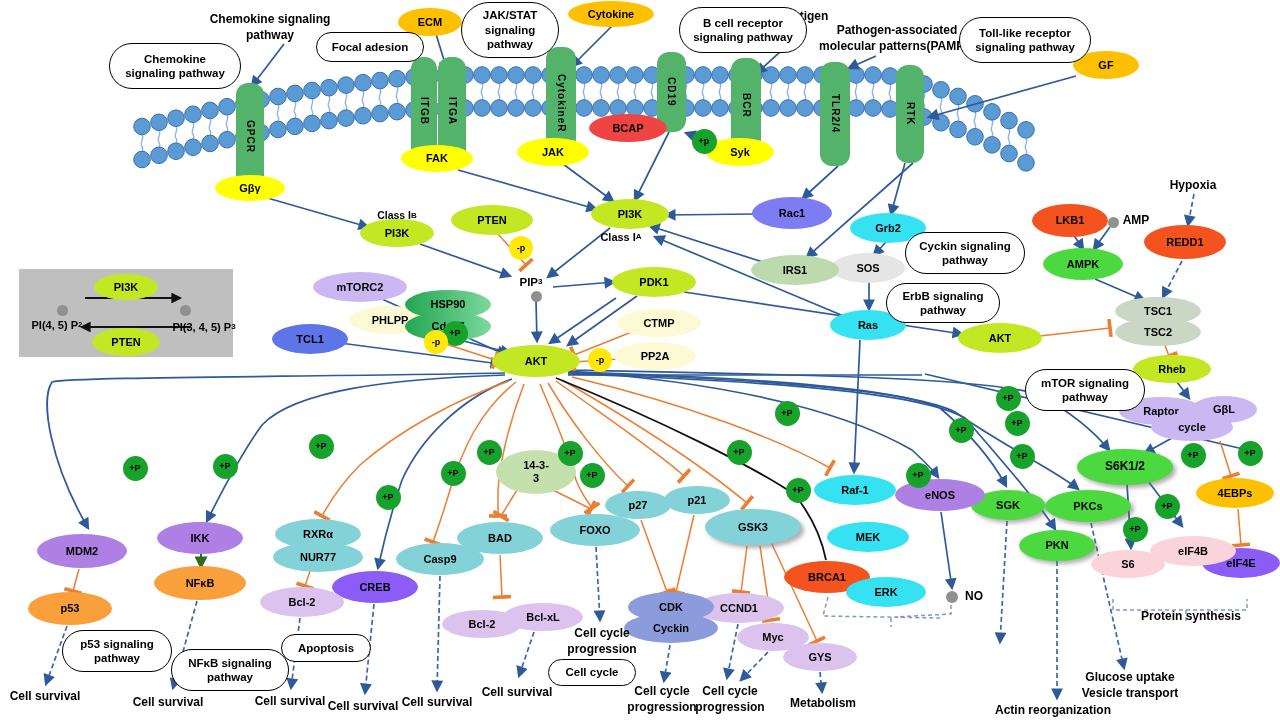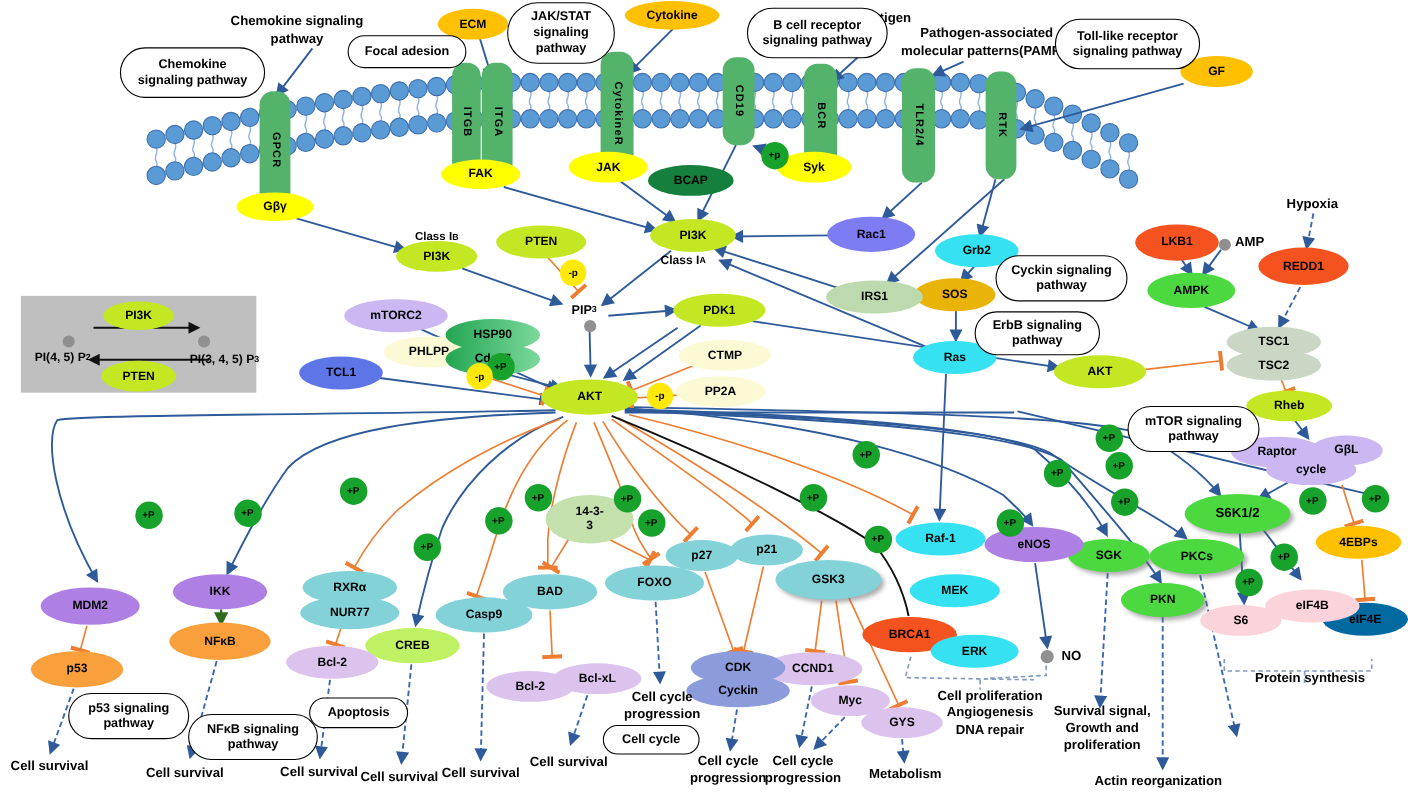--- a/index.html
+++ b/index.html
@@ -316,62 +316,62 @@
     <div class="node receptor" style="left: 411px; top: 57px; width: 26px; height: 108px;"><span class="vtext">ITGB</span></div>
     <div class="node receptor" style="left: 438px; top: 57px; width: 28px; height: 108px;"><span class="vtext">ITGA</span></div>
     <div class="node receptor" style="left: 546px; top: 46.5px; width: 30px; height: 113px;"><span class="vtext">CytokineR</span></div>
     <div class="node receptor" style="left: 656.5px; top: 52px; width: 29px; height: 80px;"><span class="vtext">CD19</span></div>
     <div class="node receptor" style="left: 731px; top: 57.5px; width: 30px; height: 95px;"><span class="vtext">BCR</span></div>
     <div class="node receptor" style="left: 820px; top: 62px; width: 30px; height: 104px;"><span class="vtext">TLR2/4</span></div>
     <div class="node receptor" style="left: 896px; top: 65px; width: 28px; height: 98px;"><span class="vtext">RTK</span></div>
     <div class="node ellipse" style="left: 215px; top: 175px; width: 70px; height: 26px; background: rgb(255, 255, 0);"><span>Gβγ</span></div>
     <div class="node ellipse" style="left: 401px; top: 145px; width: 72px; height: 27px; background: rgb(255, 255, 0);"><span>FAK</span></div>
     <div class="node ellipse" style="left: 517px; top: 138px; width: 72px; height: 28px; background: rgb(255, 255, 0);"><span>JAK</span></div>
-    <div class="node ellipse" style="left: 589px; top: 114px; width: 78px; height: 28px; background: #15803d; margin-top: 36px;"><span>BCAP</span></div>
+    <div class="node ellipse" style="left: 589px; top: 114px; width: 78px; height: 28px; background: #ef4444;"><span>BCAP</span></div>
     <div class="node ellipse" style="left: 706px; top: 138px; width: 68px; height: 28px; background: rgb(255, 255, 0);"><span>Syk</span></div>
     <div class="node ellipse" style="left: 398px; top: 8px; width: 64px; height: 28px; background: rgb(255, 192, 0);"><span>ECM</span></div>
     <div class="node ellipse" style="left: 568px; top: 1px; width: 86px; height: 26px; background: rgb(255, 192, 0);"><span>Cytokine</span></div>
     <div class="node ellipse" style="left: 1073px; top: 51px; width: 66px; height: 28px; background: rgb(255, 192, 0);"><span>GF</span></div>
     <div class="node ellipse" style="left: 1196px; top: 478px; width: 78px; height: 30px; background: rgb(255, 192, 0);"><span>4EBPs</span></div>
-    <div class="node ellipse" style="left: 1202px; top: 548px; width: 78px; height: 30px; background: #0369a1;"><span>eIF4E</span></div>
+    <div class="node ellipse" style="left: 1202px; top: 548px; width: 78px; height: 30px; background: #8b5cf6;"><span>eIF4E</span></div>
     <div class="node ellipse" style="left: 1032px; top: 203.5px; width: 76px; height: 33px; background: rgb(244, 82, 30);"><span>LKB1</span></div>
     <div class="node ellipse" style="left: 1144px; top: 225px; width: 82px; height: 34px; background: rgb(244, 82, 30);"><span>REDD1</span></div>
     <div class="node ellipse" style="left: 784px; top: 561px; width: 86px; height: 32px; background: rgb(244, 82, 30);"><span>BRCA1</span></div>
     <div class="node ellipse" style="left: 360px; top: 219px; width: 74px; height: 28px; background: rgb(196, 231, 35);"><span>PI3K</span></div>
     <div class="node ellipse" style="left: 591px; top: 199px; width: 78px; height: 30px; background: rgb(196, 231, 35);"><span>PI3K</span></div>
     <div class="node ellipse" style="left: 451px; top: 205px; width: 82px; height: 30px; background: rgb(196, 231, 35);"><span>PTEN</span></div>
     <div class="node ellipse" style="left: 612px; top: 267px; width: 84px; height: 30px; background: rgb(196, 231, 35);"><span>PDK1</span></div>
     <div class="node ellipse" style="left: 492px; top: 345px; width: 88px; height: 32px; background: rgb(196, 231, 35);"><span>AKT</span></div>
     <div class="node ellipse" style="left: 958px; top: 323px; width: 84px; height: 30px; background: rgb(196, 231, 35);"><span>AKT</span></div>
     <div class="node ellipse" style="left: 1133px; top: 355px; width: 78px; height: 28px; background: rgb(196, 231, 35);"><span>Rheb</span></div>
     <div class="node ellipse" style="left: 94px; top: 274px; width: 64px; height: 26px; background: rgb(196, 231, 35);"><span>PI3K</span></div>
     <div class="node ellipse" style="left: 92px; top: 328px; width: 68px; height: 28px; background: rgb(196, 231, 35);"><span>PTEN</span></div>
     <div class="node ellipse" style="left: 1043px; top: 248px; width: 80px; height: 32px; background: rgb(76, 217, 63);"><span>AMPK</span></div>
     <div class="node ellipse shadow" style="left: 1077px; top: 449px; width: 96px; height: 36px; background: rgb(76, 217, 63); font-size: 12px;"><span>S6K1/2</span></div>
     <div class="node ellipse shadow" style="left: 971px; top: 490px; width: 74px; height: 30px; background: rgb(76, 217, 63);"><span>SGK</span></div>
     <div class="node ellipse shadow" style="left: 1045px; top: 490px; width: 86px; height: 32px; background: rgb(76, 217, 63);"><span>PKCs</span></div>
     <div class="node ellipse shadow" style="left: 1019px; top: 529.5px; width: 76px; height: 31px; background: rgb(76, 217, 63);"><span>PKN</span></div>
     <div class="node ellipse" style="left: 850px; top: 213px; width: 76px; height: 30px; background: rgb(54, 226, 242);"><span>Grb2</span></div>
-    <div class="node ellipse" style="left: 831px; top: 253px; width: 74px; height: 30px; background: #eab308;"><span>SOS</span></div>
+    <div class="node ellipse" style="left: 831px; top: 253px; width: 74px; height: 30px; background: #e5e5e5;"><span>SOS</span></div>
     <div class="node ellipse" style="left: 830px; top: 310px; width: 76px; height: 30px; background: rgb(54, 226, 242);"><span>Ras</span></div>
     <div class="node ellipse" style="left: 814px; top: 475px; width: 82px; height: 30px; background: rgb(54, 226, 242);"><span>Raf-1</span></div>
     <div class="node ellipse" style="left: 827px; top: 522px; width: 82px; height: 30px; background: rgb(54, 226, 242);"><span>MEK</span></div>
     <div class="node ellipse" style="left: 846px; top: 577px; width: 80px; height: 30px; background: rgb(54, 226, 242); justify-content: center;"><span>ERK</span></div>
     <div class="node ellipse" style="left: 275px; top: 519px; width: 86px; height: 30px; background: rgb(130, 210, 216);"><span>RXRα</span></div>
     <div class="node ellipse" style="left: 273px; top: 542px; width: 90px; height: 30px; background: rgb(130, 210, 216);"><span>NUR77</span></div>
     <div class="node ellipse" style="left: 396px; top: 543px; width: 88px; height: 32px; background: rgb(130, 210, 216);"><span>Casp9</span></div>
     <div class="node ellipse" style="left: 457px; top: 522px; width: 86px; height: 32px; background: rgb(130, 210, 216);"><span>BAD</span></div>
     <div class="node ellipse" style="left: 550px; top: 514px; width: 90px; height: 32px; background: rgb(130, 210, 216);"><span>FOXO</span></div>
     <div class="node ellipse" style="left: 605px; top: 491px; width: 66px; height: 28px; background: rgb(130, 210, 216);"><span>p27</span></div>
     <div class="node ellipse" style="left: 664px; top: 486px; width: 66px; height: 28px; background: rgb(130, 210, 216);"><span>p21</span></div>
     <div class="node ellipse shadow" style="left: 705px; top: 509px; width: 96px; height: 36px; background: rgb(130, 210, 216);"><span>GSK3</span></div>
     <div class="node ellipse" style="left: 37px; top: 534px; width: 90px; height: 34px; background: rgb(174, 128, 227);"><span>MDM2</span></div>
     <div class="node ellipse" style="left: 157px; top: 522px; width: 86px; height: 32px; background: rgb(174, 128, 227);"><span>IKK</span></div>
     <div class="node ellipse" style="left: 895px; top: 479px; width: 90px; height: 32px; background: rgb(174, 128, 227);"><span>eNOS</span></div>
-    <div class="node ellipse" style="left: 332px; top: 571px; width: 86px; height: 32px; background: #bef264;"><span>CREB</span></div>
+    <div class="node ellipse" style="left: 332px; top: 571px; width: 86px; height: 32px; background: #8b5cf6;"><span>CREB</span></div>
     <div class="node ellipse" style="left: 28px; top: 591.5px; width: 84px; height: 33px; background: rgb(249, 160, 60);"><span>p53</span></div>
     <div class="node ellipse" style="left: 154px; top: 566px; width: 92px; height: 34px; background: rgb(249, 160, 60);"><span>NFκB</span></div>
     <div class="node ellipse" style="left: 260px; top: 587px; width: 84px; height: 30px; background: rgb(220, 195, 238);"><span>Bcl-2</span></div>
     <div class="node ellipse" style="left: 503px; top: 603px; width: 80px; height: 28px; background: rgb(220, 195, 238);"><span>Bcl-xL</span></div>
     <div class="node ellipse" style="left: 442px; top: 610px; width: 80px; height: 28px; background: rgb(220, 195, 238);"><span>Bcl-2</span></div>
     <div class="node ellipse" style="left: 694px; top: 593px; width: 90px; height: 30px; background: rgb(220, 195, 238);"><span>CCND1</span></div>
     <div class="node ellipse" style="left: 737px; top: 623px; width: 72px; height: 28px; background: rgb(220, 195, 238);"><span>Myc</span></div>
     <div class="node ellipse" style="left: 783px; top: 643px; width: 74px; height: 28px; background: rgb(220, 195, 238);"><span>GYS</span></div>
     <div class="node ellipse" style="left: 628px; top: 592px; width: 86px; height: 30px; background: rgb(140, 155, 219);"><span>CDK</span></div>
     <div class="node ellipse" style="left: 624px; top: 613px; width: 94px; height: 30px; background: rgb(140, 155, 219);"><span>Cyckin</span></div>
@@ -442,27 +442,23 @@
     <div class="node text" style="left: 315px; top: 699px; width: 96px; height: 16px;"><span>Cell survival</span></div>
     <div class="node text" style="left: 389px; top: 695px; width: 96px; height: 16px;"><span>Cell survival</span></div>
     <div class="node text" style="left: 469px; top: 685px; width: 96px; height: 16px;"><span>Cell survival</span></div>
     <div class="node text" style="left: 552px; top: 626px; width: 100px; height: 32px;"><span>Cell cycle
 progression</span></div>
     <div class="node text" style="left: 612px; top: 684px; width: 100px; height: 32px;"><span>Cell cycle
 progression</span></div>
     <div class="node text" style="left: 680px; top: 684px; width: 100px; height: 32px;"><span>Cell cycle
 progression</span></div>
     <div class="node text" style="left: 775px; top: 696px; width: 96px; height: 16px;"><span>Metabolism</span></div>
-    <div class="node text" style="left: 835px; top: 624px; width: 130px; height: 48px;"><span>Cell proliferation
-Angiogenesis
-DNA repair</span></div>
-    <div class="node text" style="left: 937px; top: 638px; width: 130px; height: 48px;"><span>Survival signal,
-Growth and
-proliferation</span></div>
     <div class="node text" style="left: 973px; top: 703px; width: 160px; height: 16px;"><span>Actin reorganization</span></div>
+    <div class="node text" style="left: 1055px; top: 670px; width: 150px; height: 32px;"><span>Glucose uptake
+Vesicle transport</span></div>
     <div class="node text" style="left: 1121px; top: 609px; width: 140px; height: 16px;"><span>Protein synthesis</span></div>
     <div class="node pathway" style="left: 109px; top: 43px; width: 132px; height: 46px;"><span>Chemokine
 signaling pathway</span></div>
     <div class="node pathway" style="left: 316px; top: 32px; width: 108px; height: 30px;"><span>Focal adesion</span></div>
     <div class="node pathway" style="left: 461px; top: 2px; width: 98px; height: 56px;"><span>JAK/STAT
 signaling
 pathway</span></div>
     <div class="node pathway" style="left: 679px; top: 7px; width: 128px; height: 46px;"><span>B cell receptor
 signaling pathway</span></div>
     <div class="node pathway" style="left: 959px; top: 5px; width: 132px; height: 46px; margin-top: 12px;"><span>Toll-like receptor

